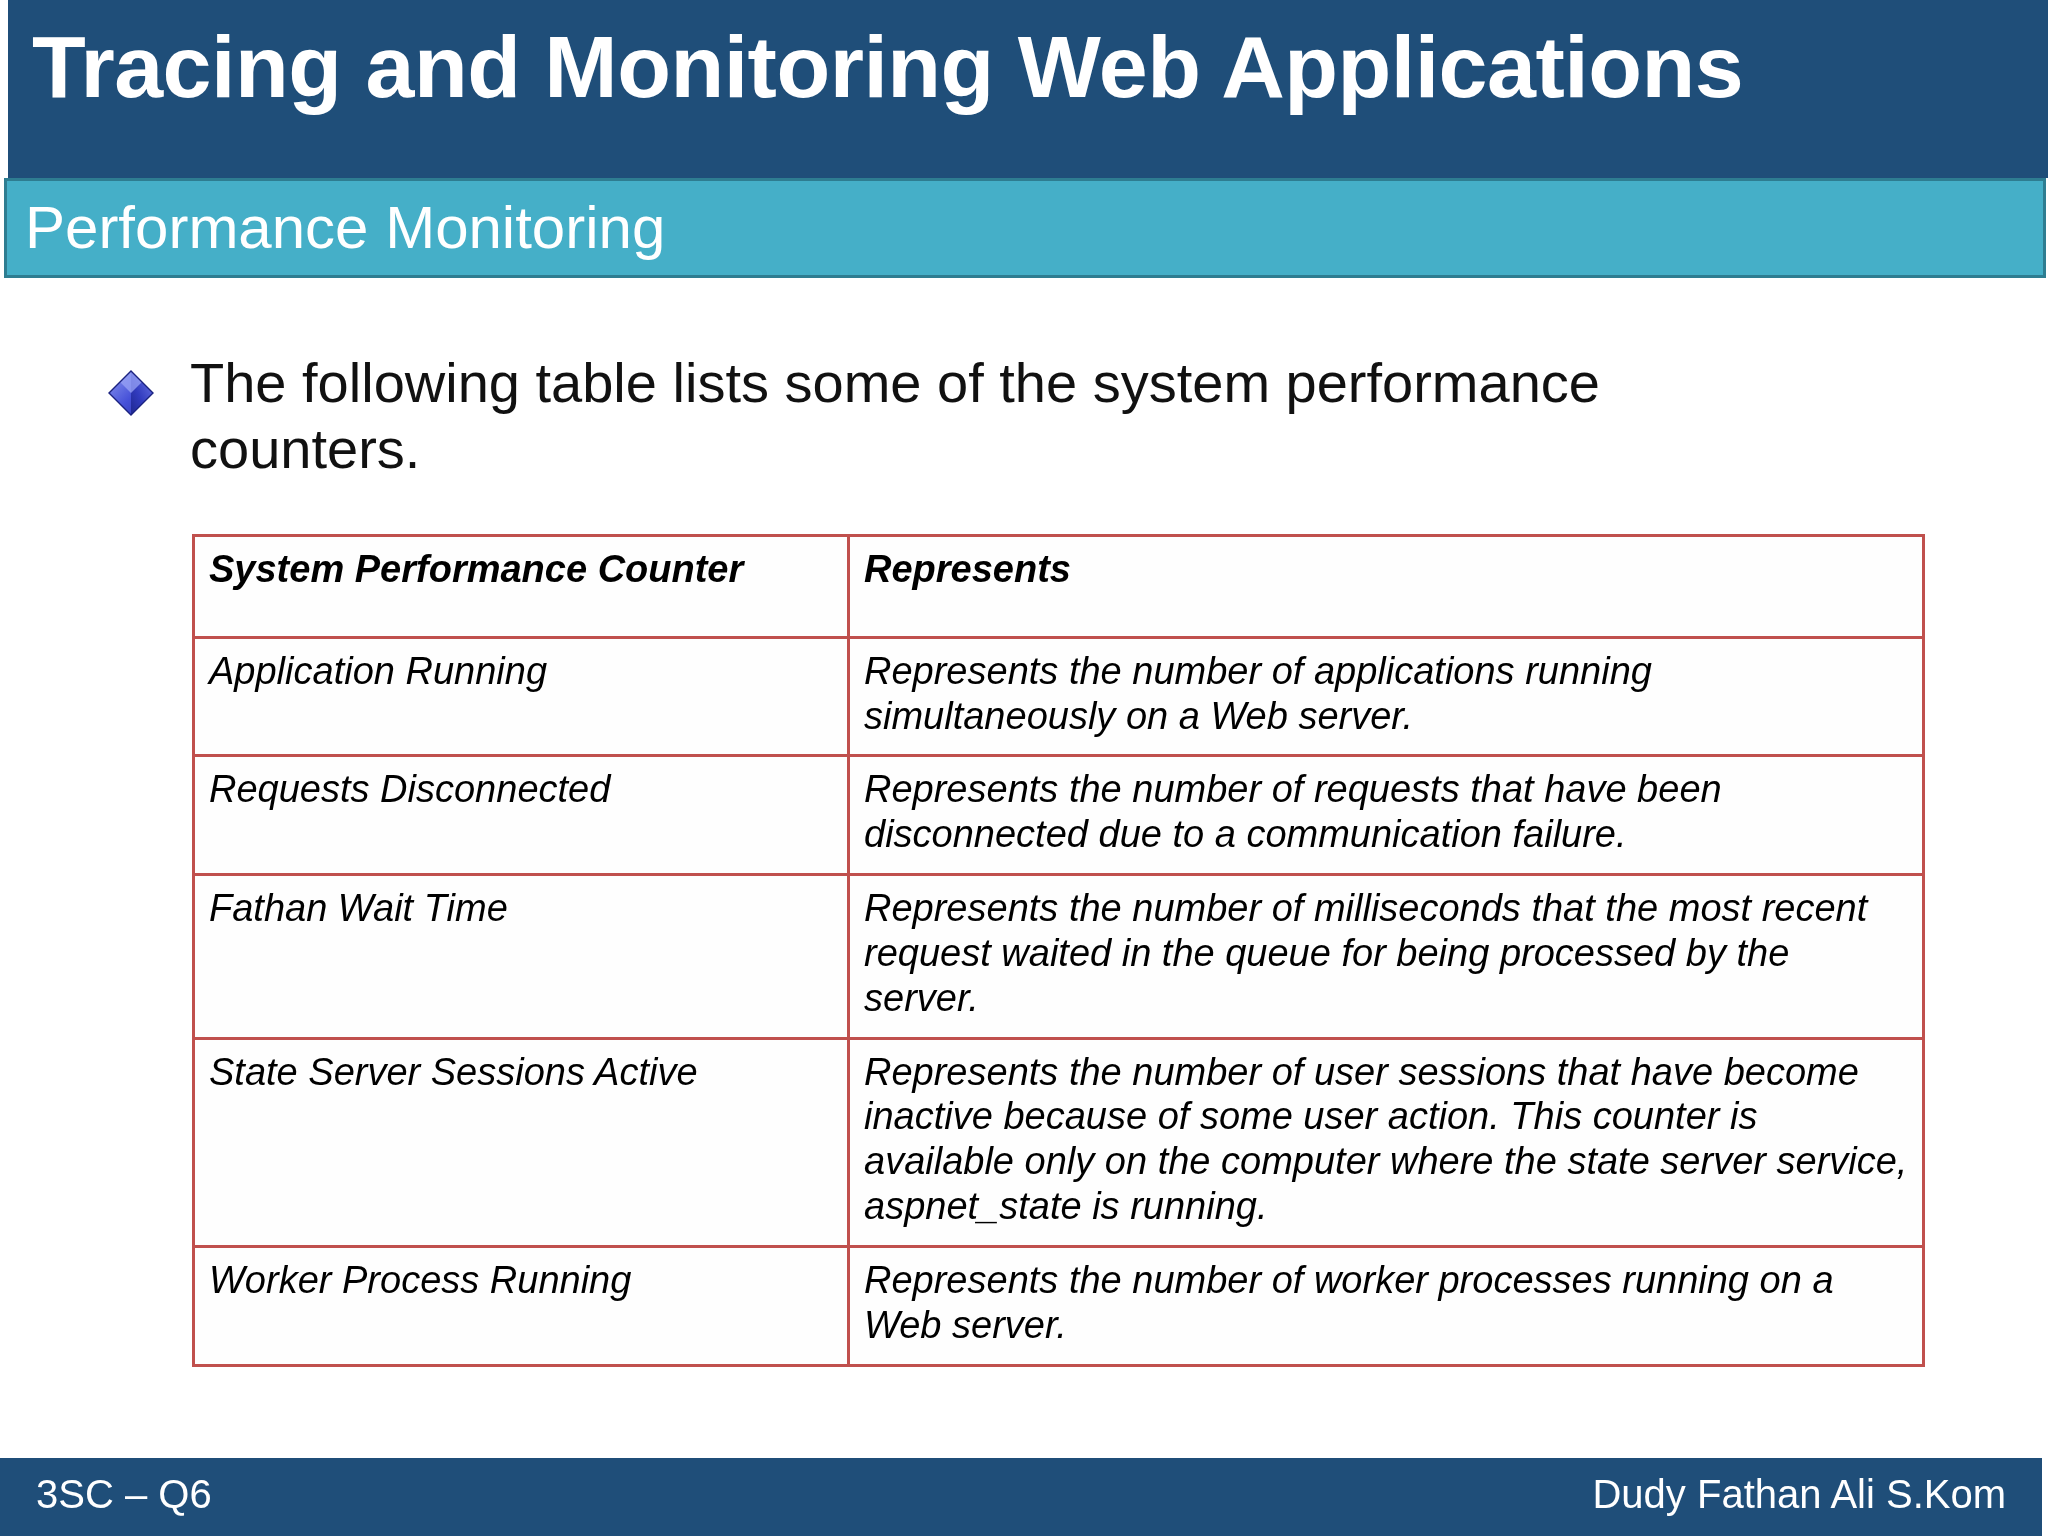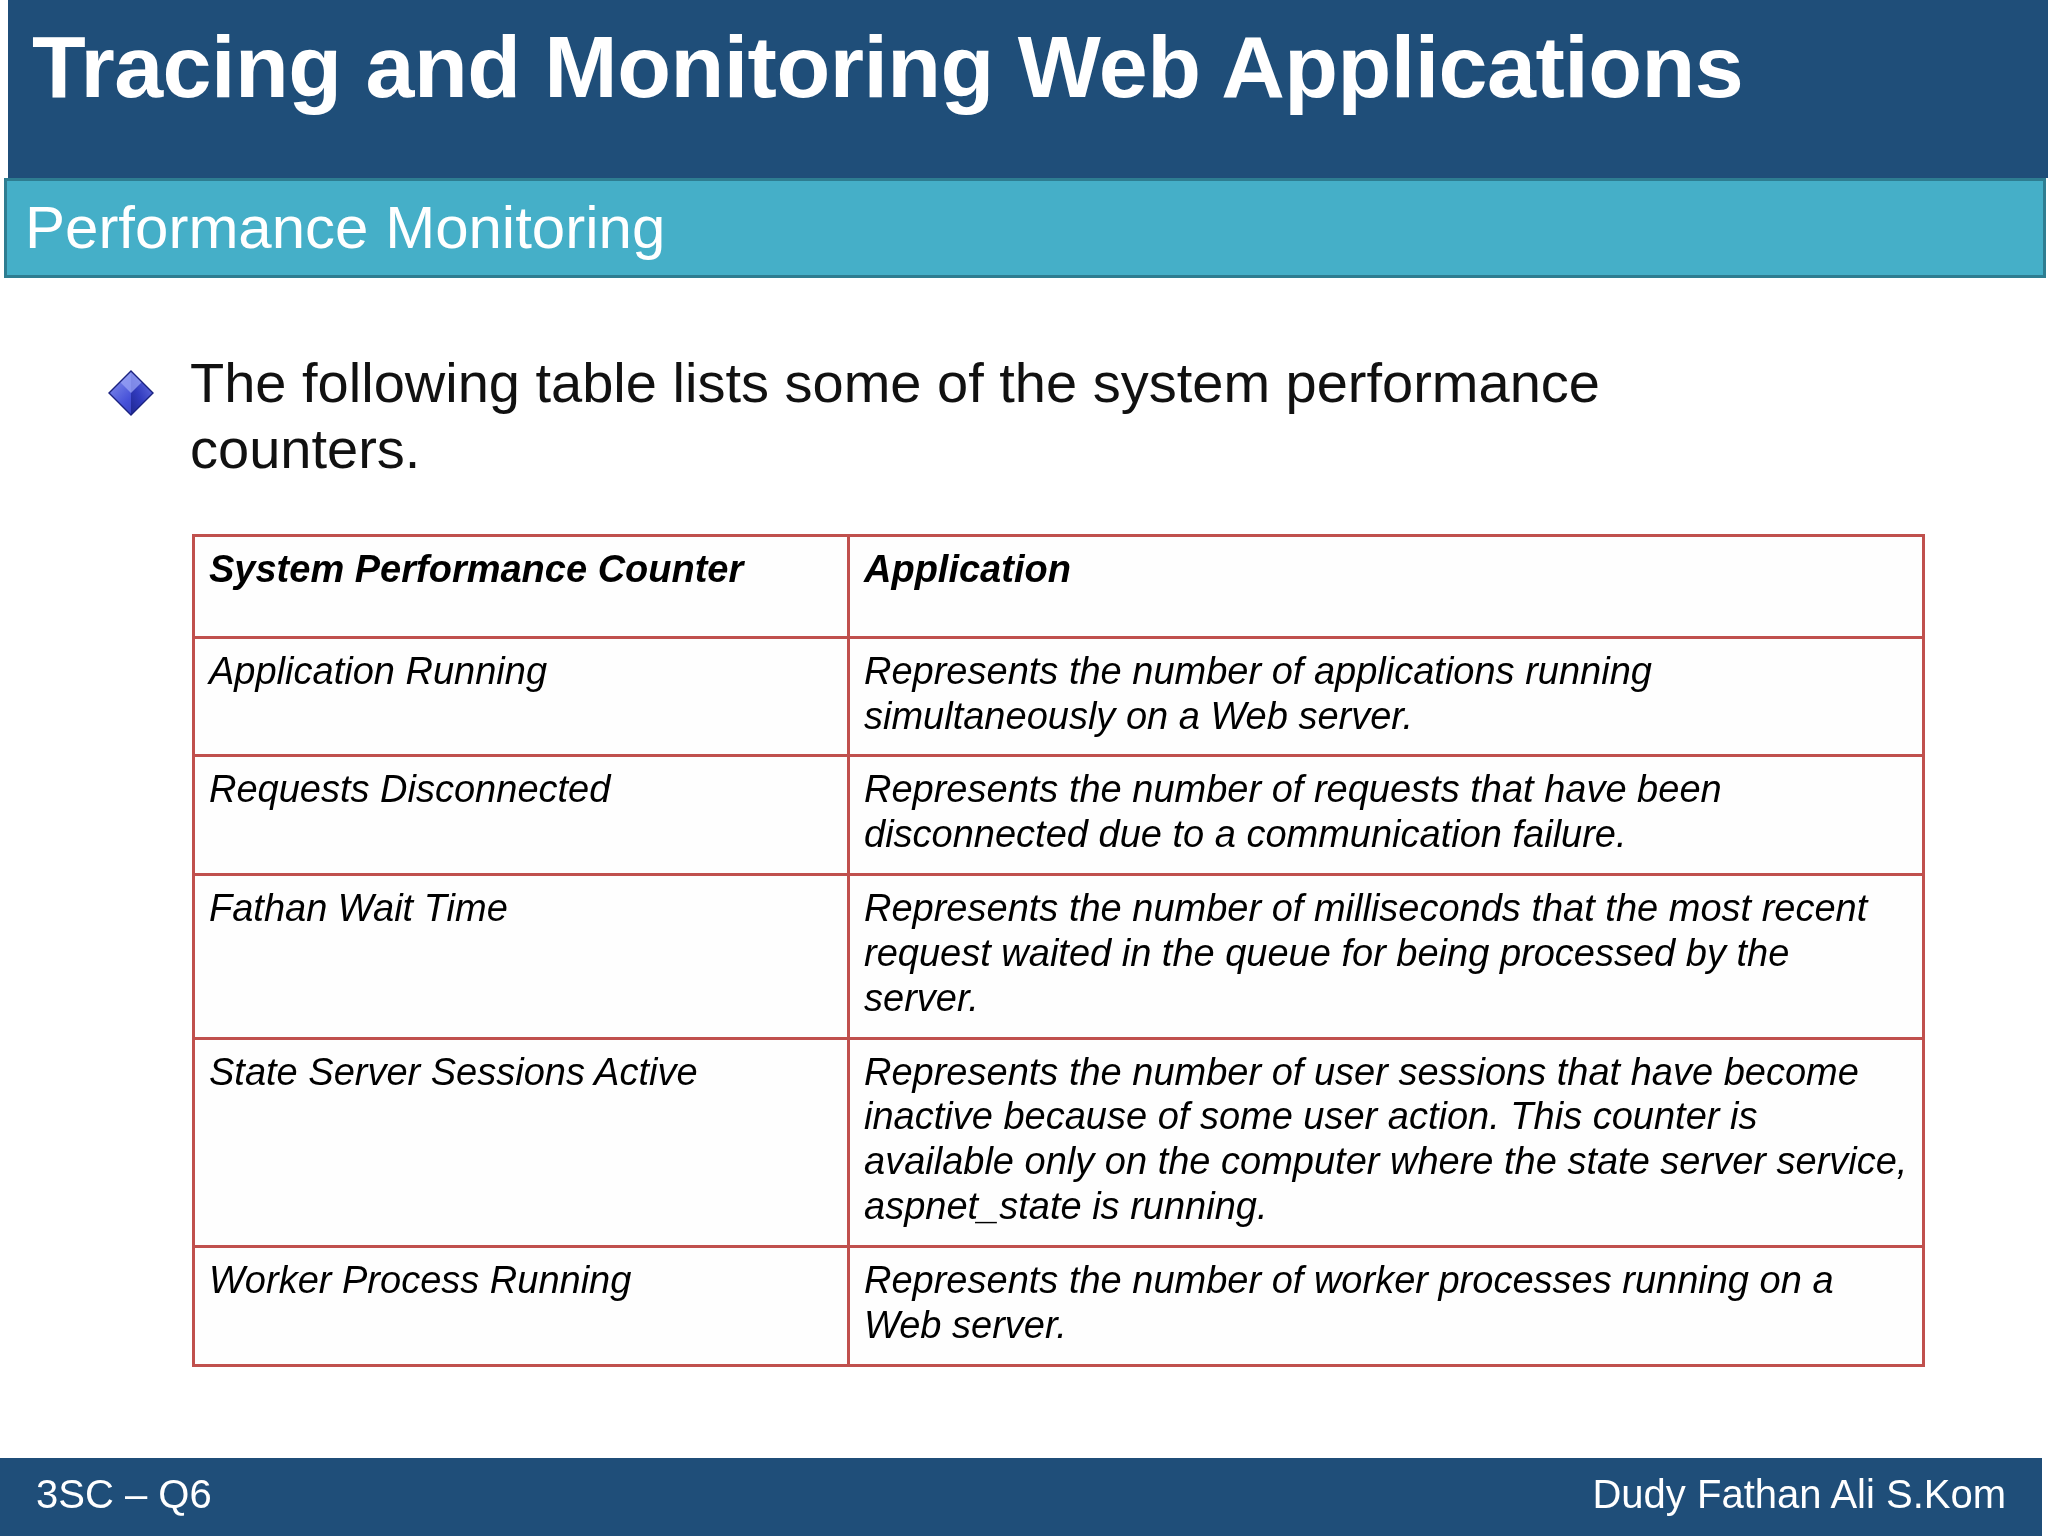--- a/index.html
+++ b/index.html
@@ -188,21 +188,21 @@
   </div>
 
   <table class="perf-table">
     <colgroup>
       <col class="col-counter">
       <col class="col-desc">
     </colgroup>
     <thead>
       <tr>
         <th>System Performance Counter</th>
-        <th>Application</th>
+        <th>Represents</th>
       </tr>
     </thead>
     <tbody>
       <tr>
         <td>Application Running</td>
         <td>Represents the number of applications running simultaneously on a Web server.</td>
       </tr>
       <tr>
         <td>Requests Disconnected</td>
         <td>Represents the number of requests that have been disconnected due to a communication failure.</td>

